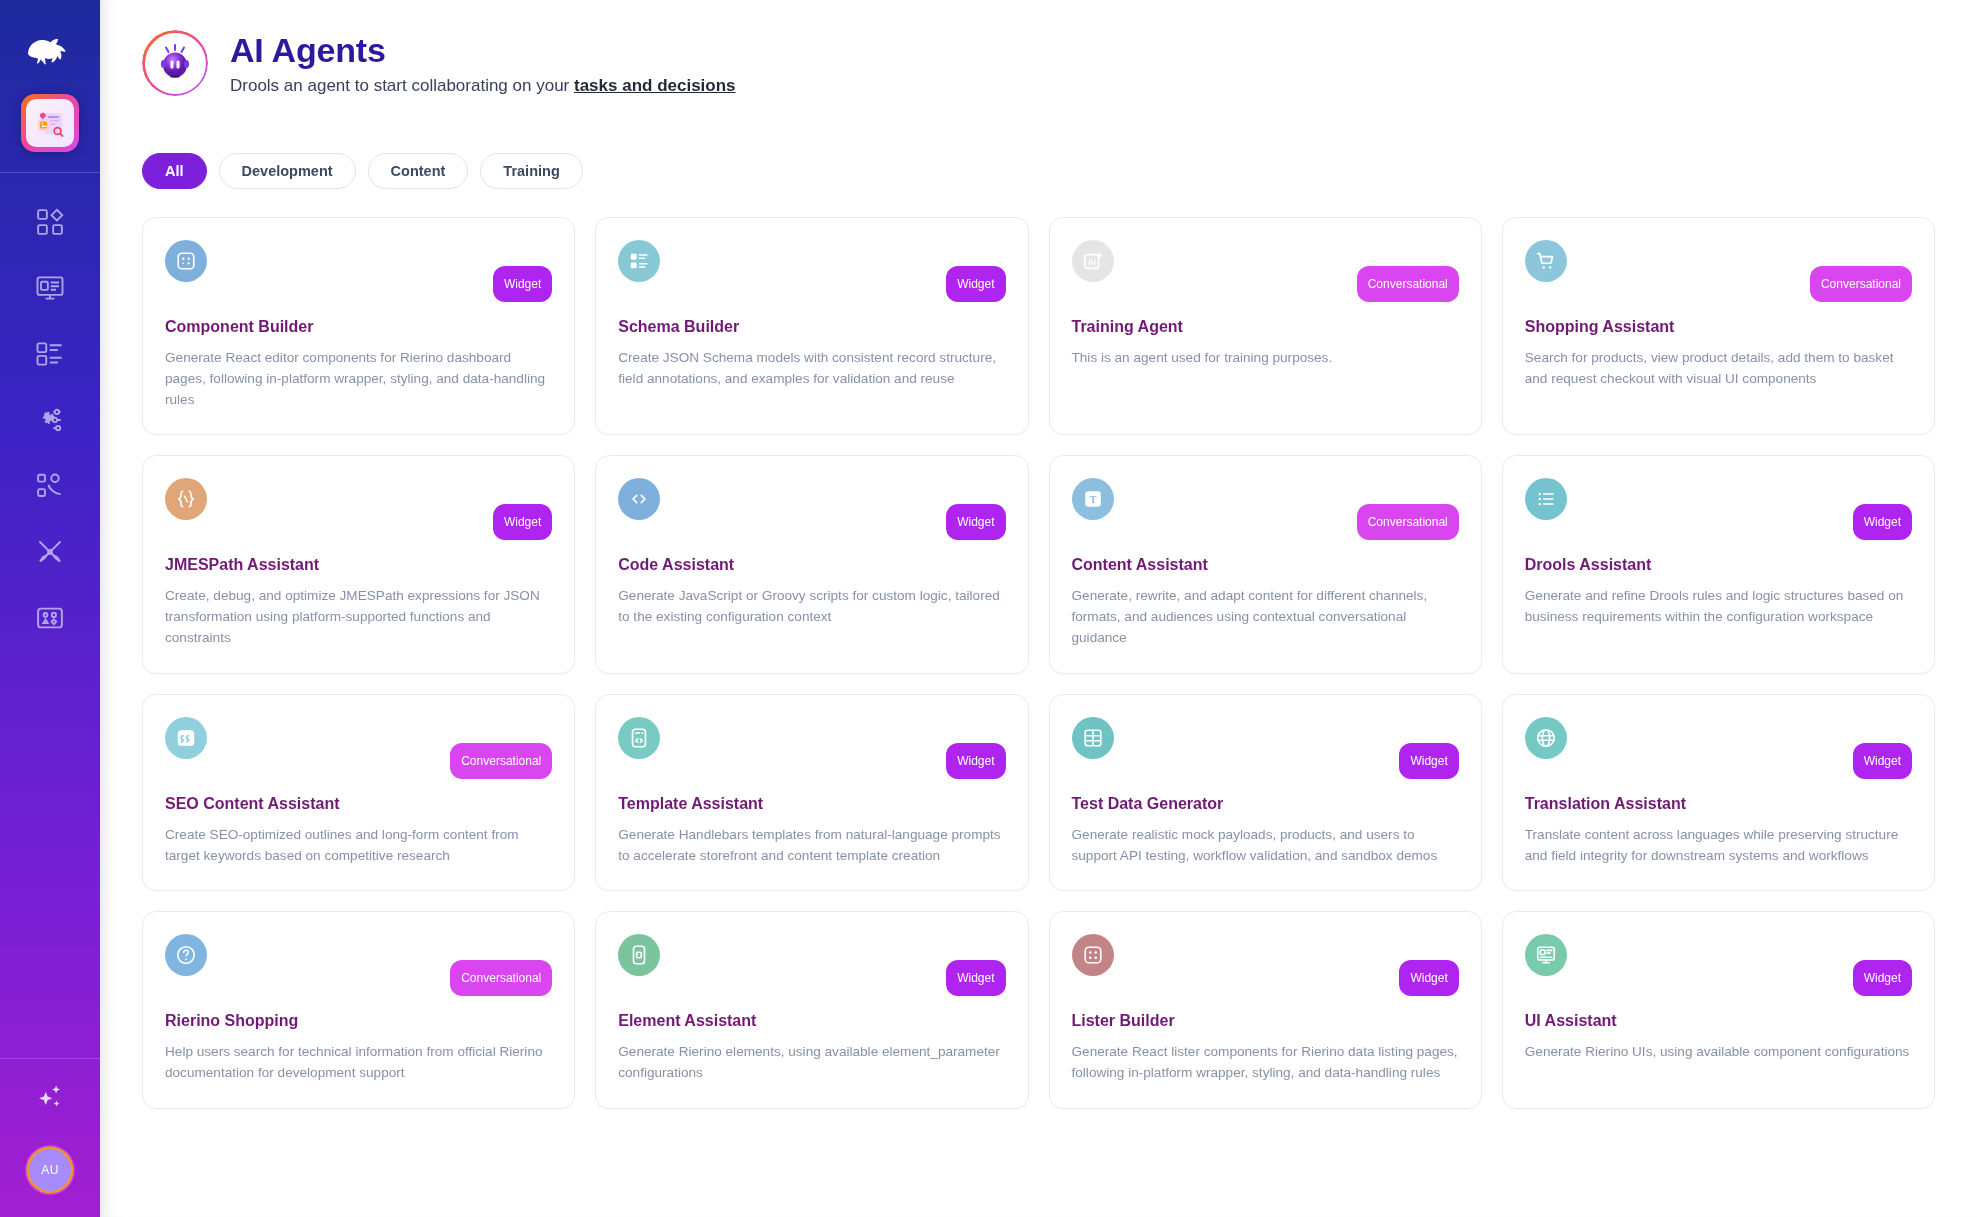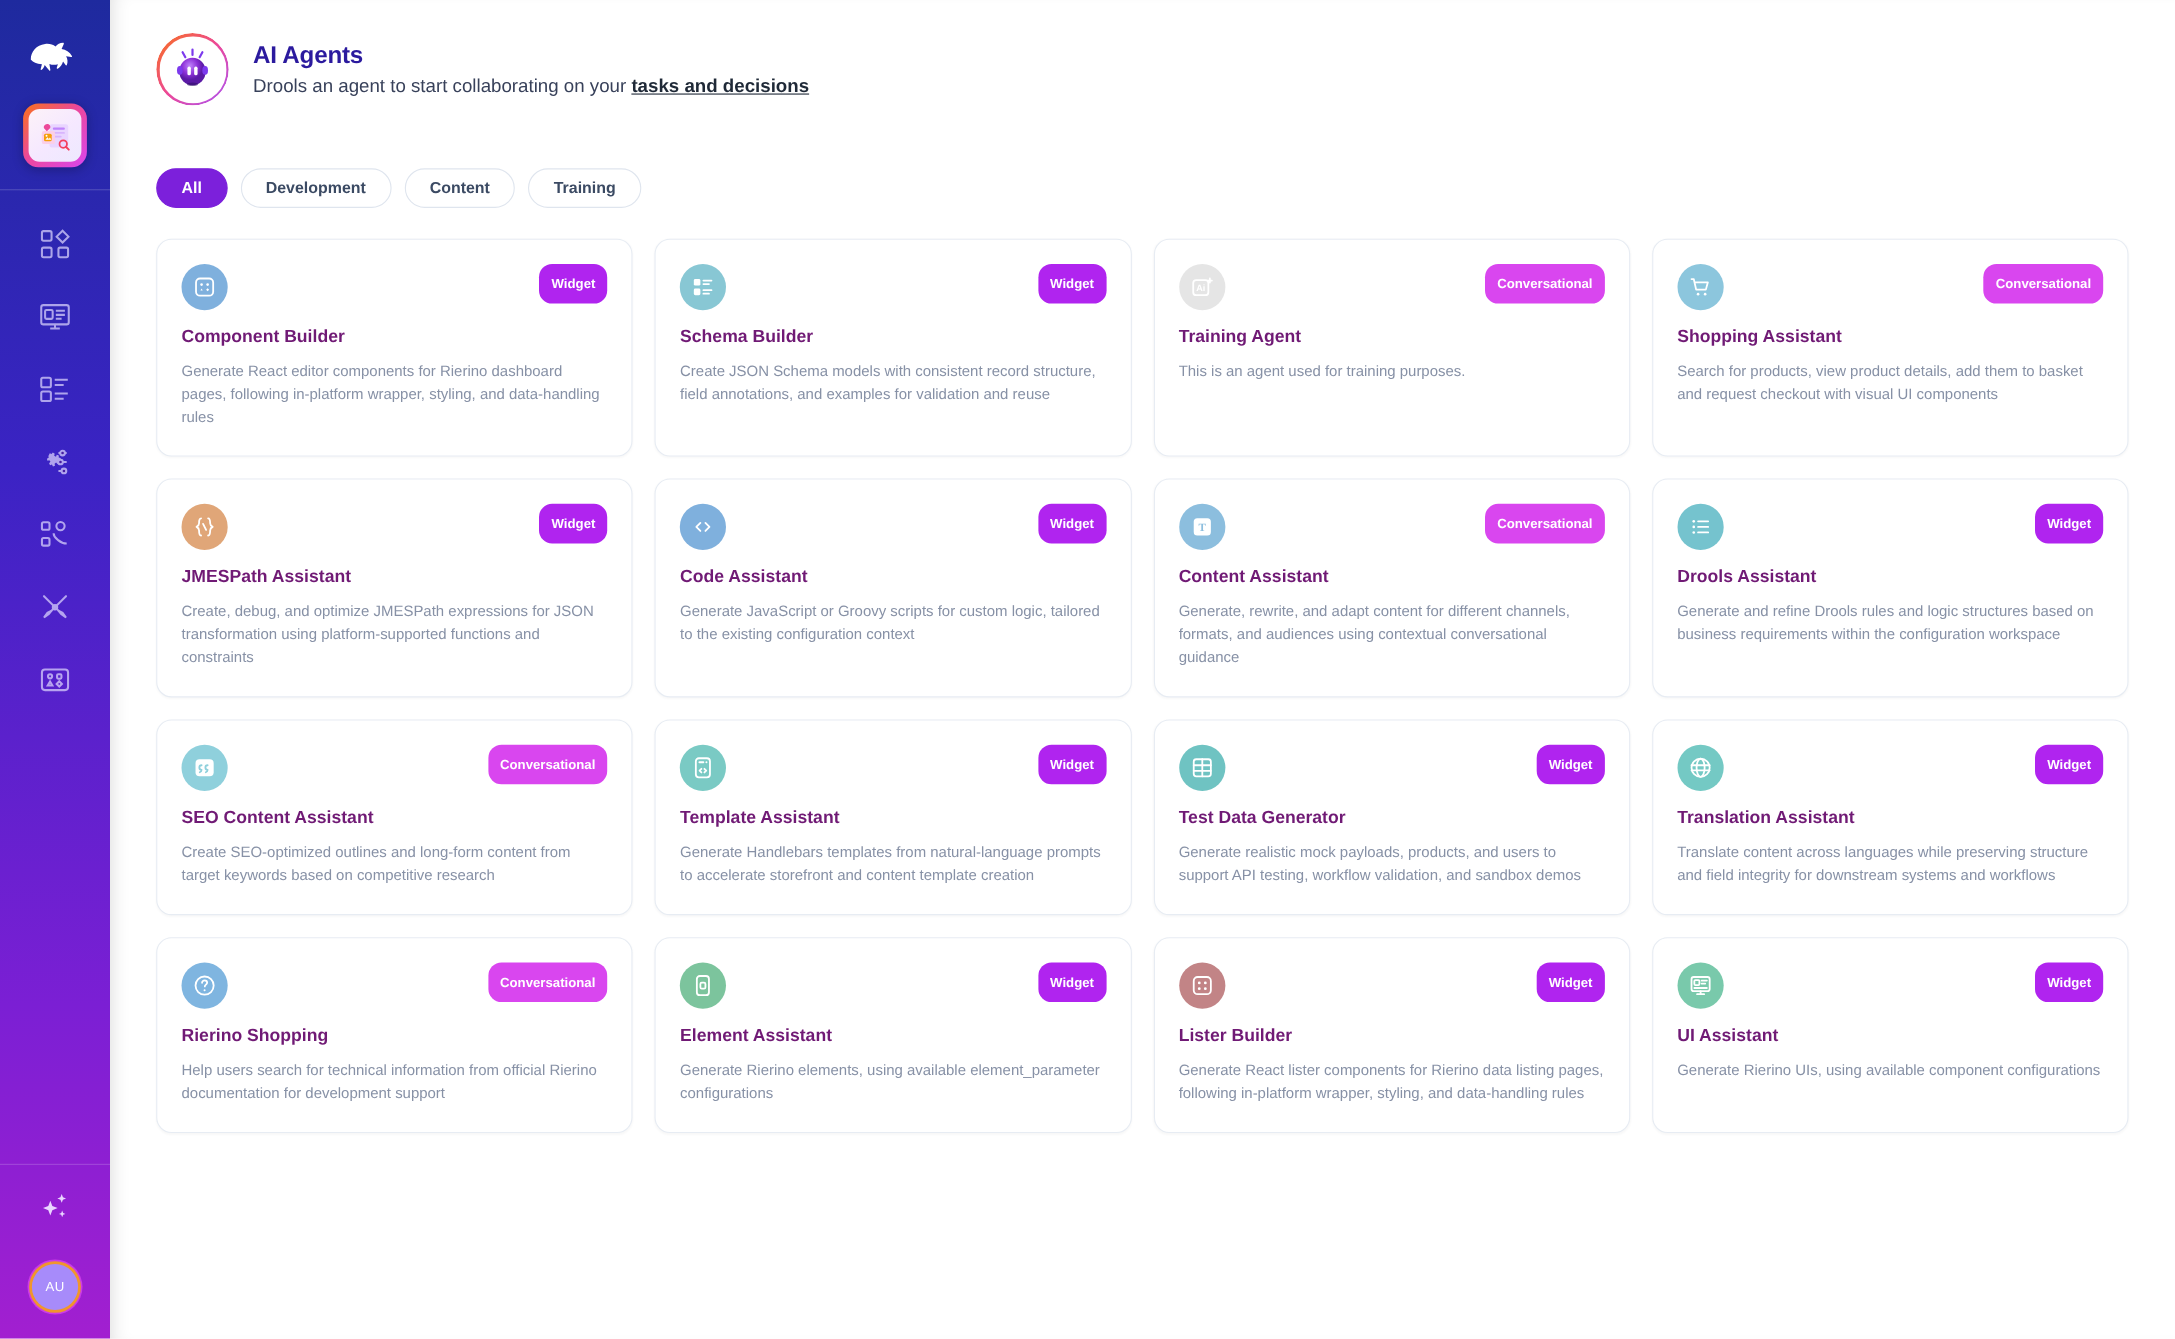--- a/index.html
+++ b/index.html
@@ -65,21 +65,21 @@
     position: relative; flex: 0 0 66px;
   }
   .header-avatar::before {
     content:""; position:absolute; inset:0; border-radius:50%;
     padding: 2.5px;
     background: linear-gradient(135deg,#f97316 0%, #ec4899 50%, #a855f7 100%);
     -webkit-mask: linear-gradient(#000 0 0) content-box, linear-gradient(#000 0 0);
     -webkit-mask-composite: xor; mask-composite: exclude;
   }
   .header-text { display: flex; flex-direction: column; gap: 6px; }
-  .page-title { font-size: 22px; font-weight: 700; color: #2b1a9e; letter-spacing: -.2px; }
+  .page-title { font-size: 34px; font-weight: 700; color: #2b1a9e; letter-spacing: -.2px; }
   .page-subtitle { font-size: 17px; color: #38415a; font-weight: 400; }
   .page-subtitle b { font-weight: 700; color: #1f2937; text-decoration: underline; }
 
   .filters { display: flex; gap: 12px; margin-top: 30px; }
   .chip {
     height: 36px; padding: 0 22px; border-radius: 18px;
     display: flex; align-items: center; justify-content: center;
     font-size: 14.5px; font-weight: 700; cursor: pointer;
     background: #ffffff; color: #3b4a63; border: 1.3px solid #dfe5ee; margin-top: 27px;
   }
@@ -96,21 +96,21 @@
     box-shadow: 0 1px 2px rgba(16,24,40,.03);
   }
   .card-top { display: flex; align-items: flex-start; justify-content: space-between; }
   .card-icon {
     width: 42px; height: 42px; border-radius: 50%;
     display: flex; align-items: center; justify-content: center; flex: 0 0 42px;
   }
   .badge {
     height: 23px; padding: 18px 11px; border-radius: 12px;
     display: flex; align-items: center; justify-content: center;
-    font-size: 12px; font-weight: 700; color: #ffffff; white-space: nowrap;
+    font-size: 12px; font-weight: 400; color: #ffffff; white-space: nowrap; margin-top: 26px;
   }
   .badge.widget { background: #b024ef; }
   .badge.conversational { background: #d946ef; }
   .card-title { margin-top: 16px; font-size: 16px; font-weight: 700; color: #701a75; }
   .card-desc { margin-top: 12px; font-size: 13.6px; line-height: 1.53; color: #8791a6; }
 </style>
 </head>
 <body>
 
 <div class="app">

